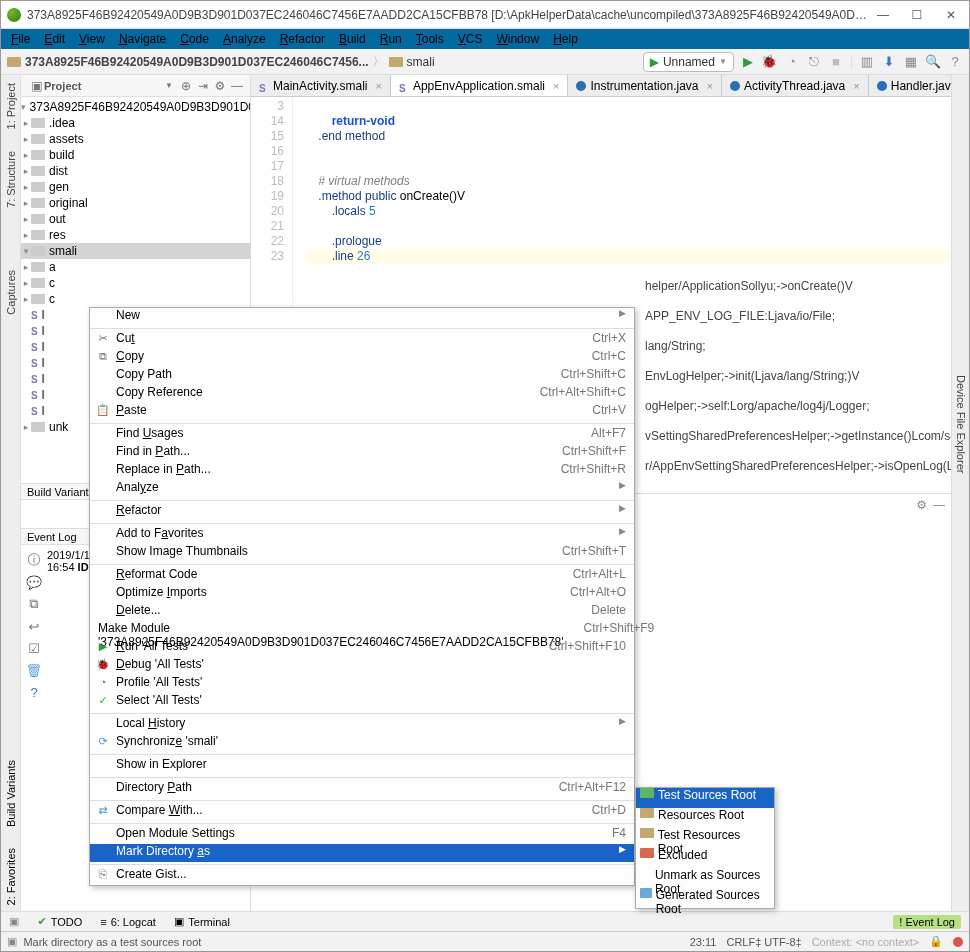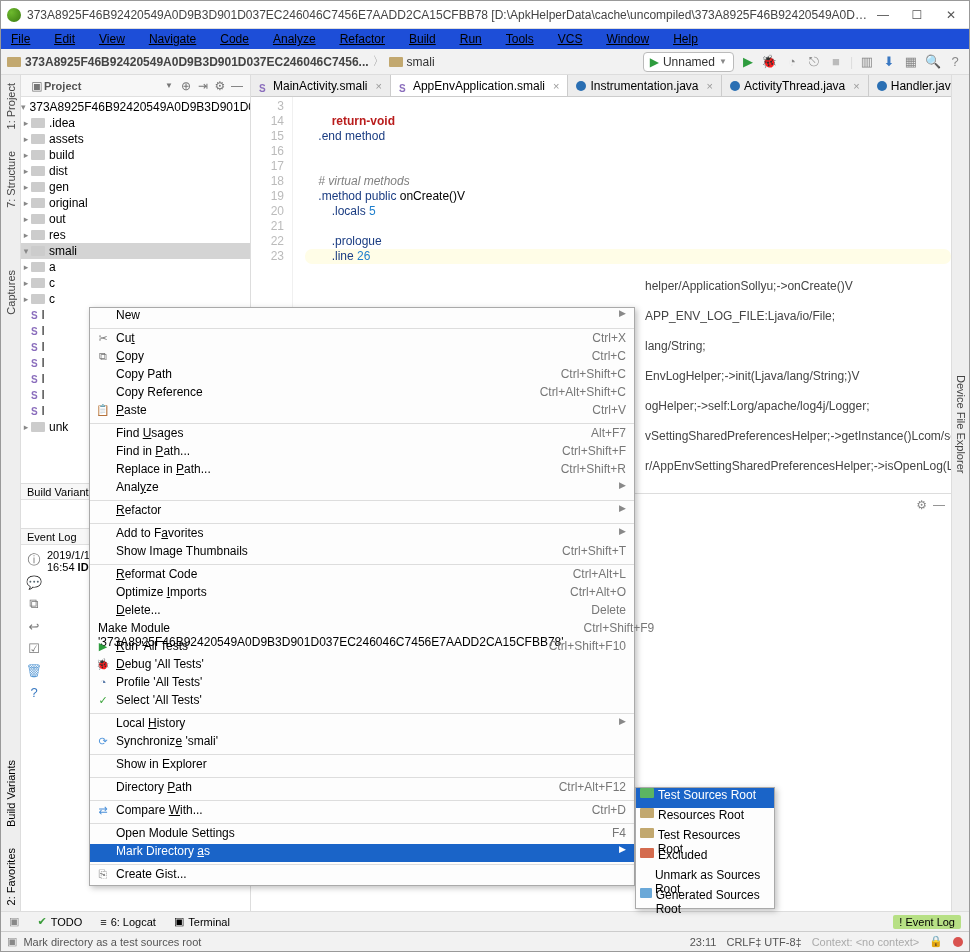--- a/index.html
+++ b/index.html
@@ -3,21 +3,21 @@
 <meta charset="utf-8">
 <style>
 * { box-sizing: border-box; margin: 0; padding: 0; font-family: "Segoe UI", Arial, sans-serif; }
 html, body { width: 970px; height: 952px; overflow: hidden; background: #fff; color: #000; font-size: 12px; }
 .window { width: 970px; height: 952px; display: flex; flex-direction: column; border: 1px solid #999; background: #f2f2f2; }
 .titlebar { height: 28px; display: flex; align-items: center; padding: 0 6px; background: #fff; border-bottom: 1px solid #ddd; }
 .titlebar .logo { width: 14px; height: 14px; border-radius: 50%; background: radial-gradient(circle at 30% 30%, #6eba2e, #3a7a10); margin-right: 6px; }
 .titlebar .title-text { flex: 1; font-size: 12px; color: #444; white-space: nowrap; overflow: hidden; text-overflow: ellipsis; }
 .titlebar .win-controls { display: flex; gap: 10px; color: #555; }
 .titlebar .win-controls span { width: 24px; text-align: center; cursor: default; }
-.menubar { height: 20px; display: flex; align-items: center; padding: 0 4px; gap: 12px; background: #1d4ed8; text-decoration: underline; }
+.menubar { height: 20px; display: flex; align-items: center; padding: 0 4px; gap: 2px; background: #0369a1; }
 .menubar .menu-item { padding: 2px 6px; cursor: default; }
 .menubar .menu-item span.ul { text-decoration: underline; }
 .navrow { height: 26px; display: flex; align-items: center; padding: 0 6px; background: #f2f2f2; border-bottom: 1px solid #ddd; gap: 4px; }
 .navrow .breadcrumb { flex: 1; display: flex; align-items: center; gap: 4px; font-size: 12px; color: #333; overflow: hidden; }
 .navrow .folder-icon { width: 14px; height: 10px; background: #c2a86f; display: inline-block; border-radius: 1px; }
 .navrow .chev { color: #999; }
 .navrow .bc-text { font-weight: bold; color: #444; }
 .navrow .toolbar-right { display: flex; align-items: center; gap: 6px; color: #888; }
 .navrow .config-sel { border: 1px solid #bbb; border-radius: 4px; padding: 0 6px; height: 20px; display: flex; align-items: center; background: #fff; color: #333; gap: 4px; }
 .navrow .tb-icon { width: 16px; height: 16px; display: inline-flex; align-items: center; justify-content: center; font-size: 13px; }
@@ -50,21 +50,21 @@
 .editor-tabs .tab .ico { width: 10px; height: 10px; display: inline-block; }
 .editor-tabs .tab .ico.s::after { content: "S"; font-size: 10px; color: #8a6dbc; font-weight: bold; }
 .editor-tabs .tab .ico.c { background: #2a6fb3; border-radius: 50%; }
 .editor-tabs .tab .close { color: #999; margin-left: 4px; font-size: 11px; }
 .editor { flex: 1; display: flex; font-family: "Consolas", monospace; font-size: 12px; background: #fff; overflow: hidden; }
 .gutter { width: 42px; background: #fff; color: #bbb; text-align: right; padding: 2px 8px 2px 0; border-right: 1px solid #f0f0f0; }
 .gutter div { height: 15px; line-height: 15px; }
 .code { flex: 1; padding: 2px 0 2px 12px; overflow: hidden; white-space: pre; }
 .code div { height: 15px; line-height: 15px; }
 .kw-blue { color: #1a3c82; }
-.kw-navy { color: #b91c1c; font-weight: bold; margin-top: 20px; }
+.kw-navy { color: #1d4ed8; font-weight: bold; margin-top: 20px; }
 .num { color: #1e7ecc; }
 .comment { color: #808080; font-style: italic; }
 .code .hl { background: #fffde7; border-radius: 7px; }
 .event-log-row { border-top: 1px solid #ddd; height: 22px; display: flex; align-items: center; padding: 0 6px; background: #fff; position: relative; }
 .event-log-row .gear { margin-left: auto; color: #888; }
 .left-tools { width: 20px; background: #f7f7f7; border-right: 1px solid #e4e4e4; display: flex; flex-direction: column; align-items: center; padding-top: 4px; gap: 10px; }
 .left-tools .ti { width: 14px; height: 14px; font-size: 13px; color: #777; display:flex; align-items:center; justify-content:center; }
 .bottom-row { height: 20px; background: #f2f2f2; border-top: 1px solid #ddd; display: flex; align-items: center; padding: 0 8px; gap: 18px; font-size: 11px; }
 .bottom-row .bitem { display: flex; align-items: center; gap: 4px; }
 .bottom-row .right { margin-left: auto; }

